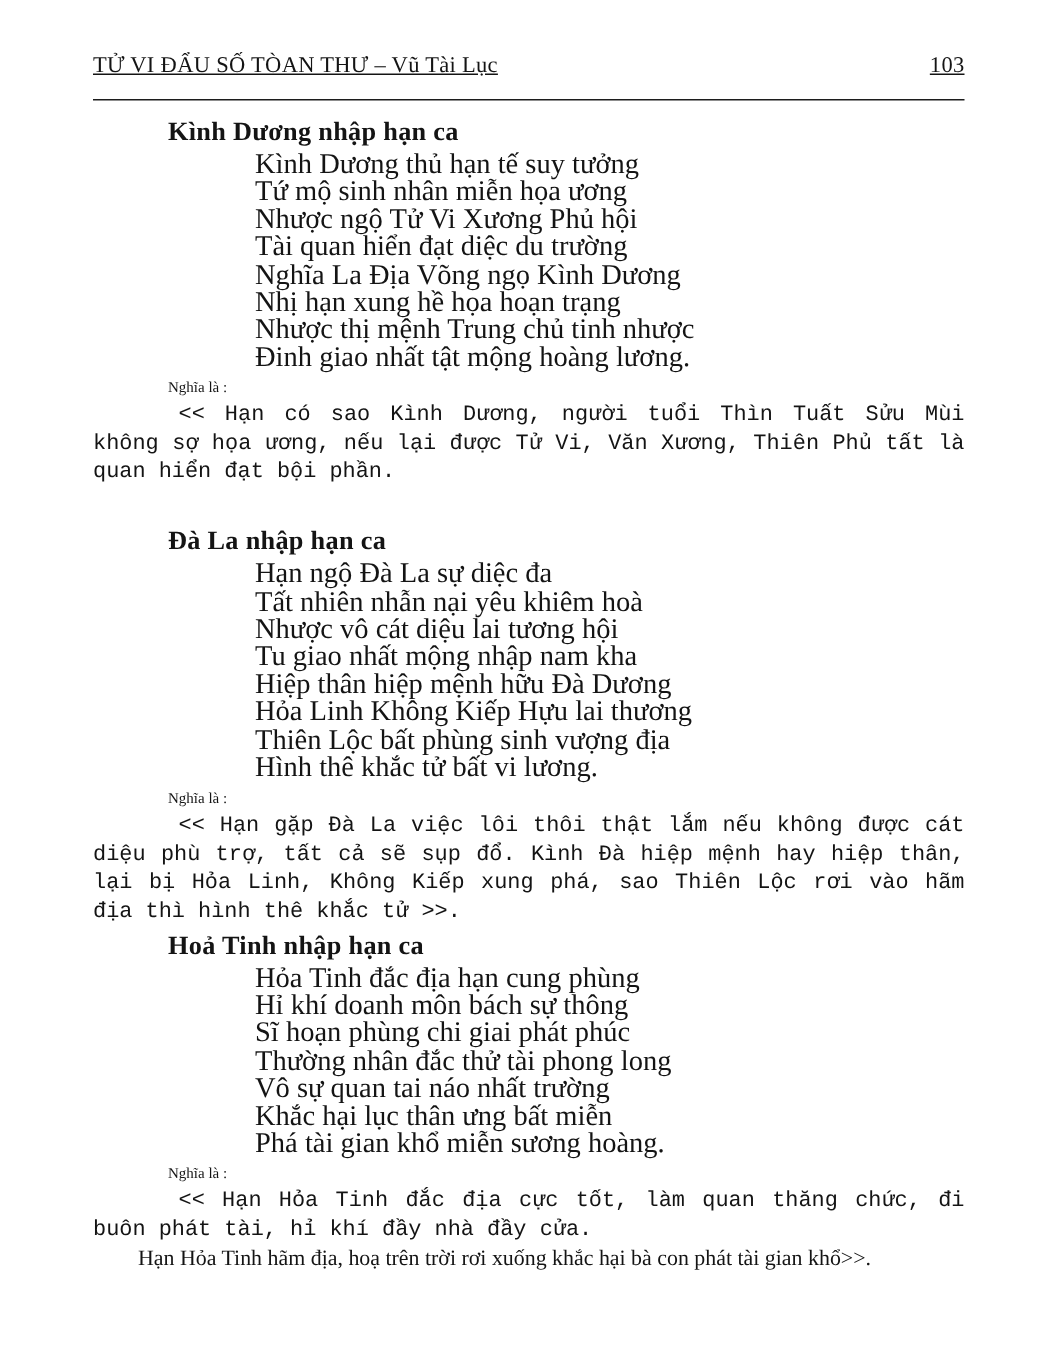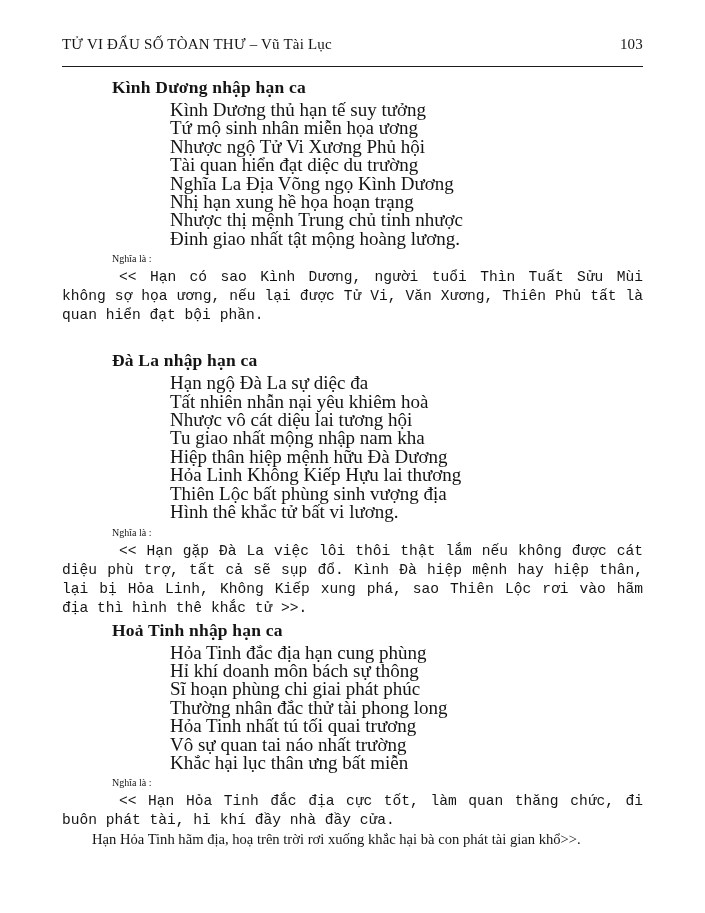--- a/index.html
+++ b/index.html
@@ -18,20 +18,21 @@
     color: #141414;
     overflow: hidden;
   }
   .header-row {
     display: flex;
     justify-content: space-between;
     align-items: flex-start;
     font-size: 15px;
     letter-spacing: 0.2px;
     padding-bottom: 13px;
+    text-decoration: underline;
   }
   .header-rule {
     border: none;
     border-top: 1.5px solid #1c1c1c;
     margin: 0 0 10px 0;
   }
   .section-heading {
     font-size: 17.5px;
     font-weight: bold;
     margin: 25px 0 3px 50px;
@@ -107,23 +108,23 @@
         </div>
   </section>
 
   <section>
     <h2 class="section-heading">Hoả Tinh nhập hạn ca</h2>
     <div class="verse">
           <div class="verse-line">Hỏa Tinh đắc địa hạn cung phùng</div>
           <div class="verse-line">Hỉ khí doanh môn bách sự thông</div>
           <div class="verse-line">Sĩ hoạn phùng chi giai phát phúc</div>
           <div class="verse-line">Thường nhân đắc thử tài phong long</div>
-          <div class="verse-line">Hỏa Tinh nhất tú tối quai trương</div>
           <div class="verse-line">Vô sự quan tai náo nhất trường</div>
           <div class="verse-line">Khắc hại lục thân ưng bất miễn</div>
+          <div class="verse-line">Phá tài gian khổ miễn sương hoàng.</div>
         </div>
     <div class="meaning">Nghĩa là :</div>
     <div class="paras">
           <p class="quote-first">&lt;&lt; Hạn Hỏa Tinh đắc địa cực tốt, làm quan thăng chức, đi buôn phát tài, hỉ khí đầy nhà đầy cửa.</p>
           <p class="plain-first">Hạn Hỏa Tinh hãm địa, hoạ trên trời rơi xuống khắc hại bà con phát tài gian khổ&gt;&gt;.</p>
         </div>
   </section>
 </div>
 </div>
 

